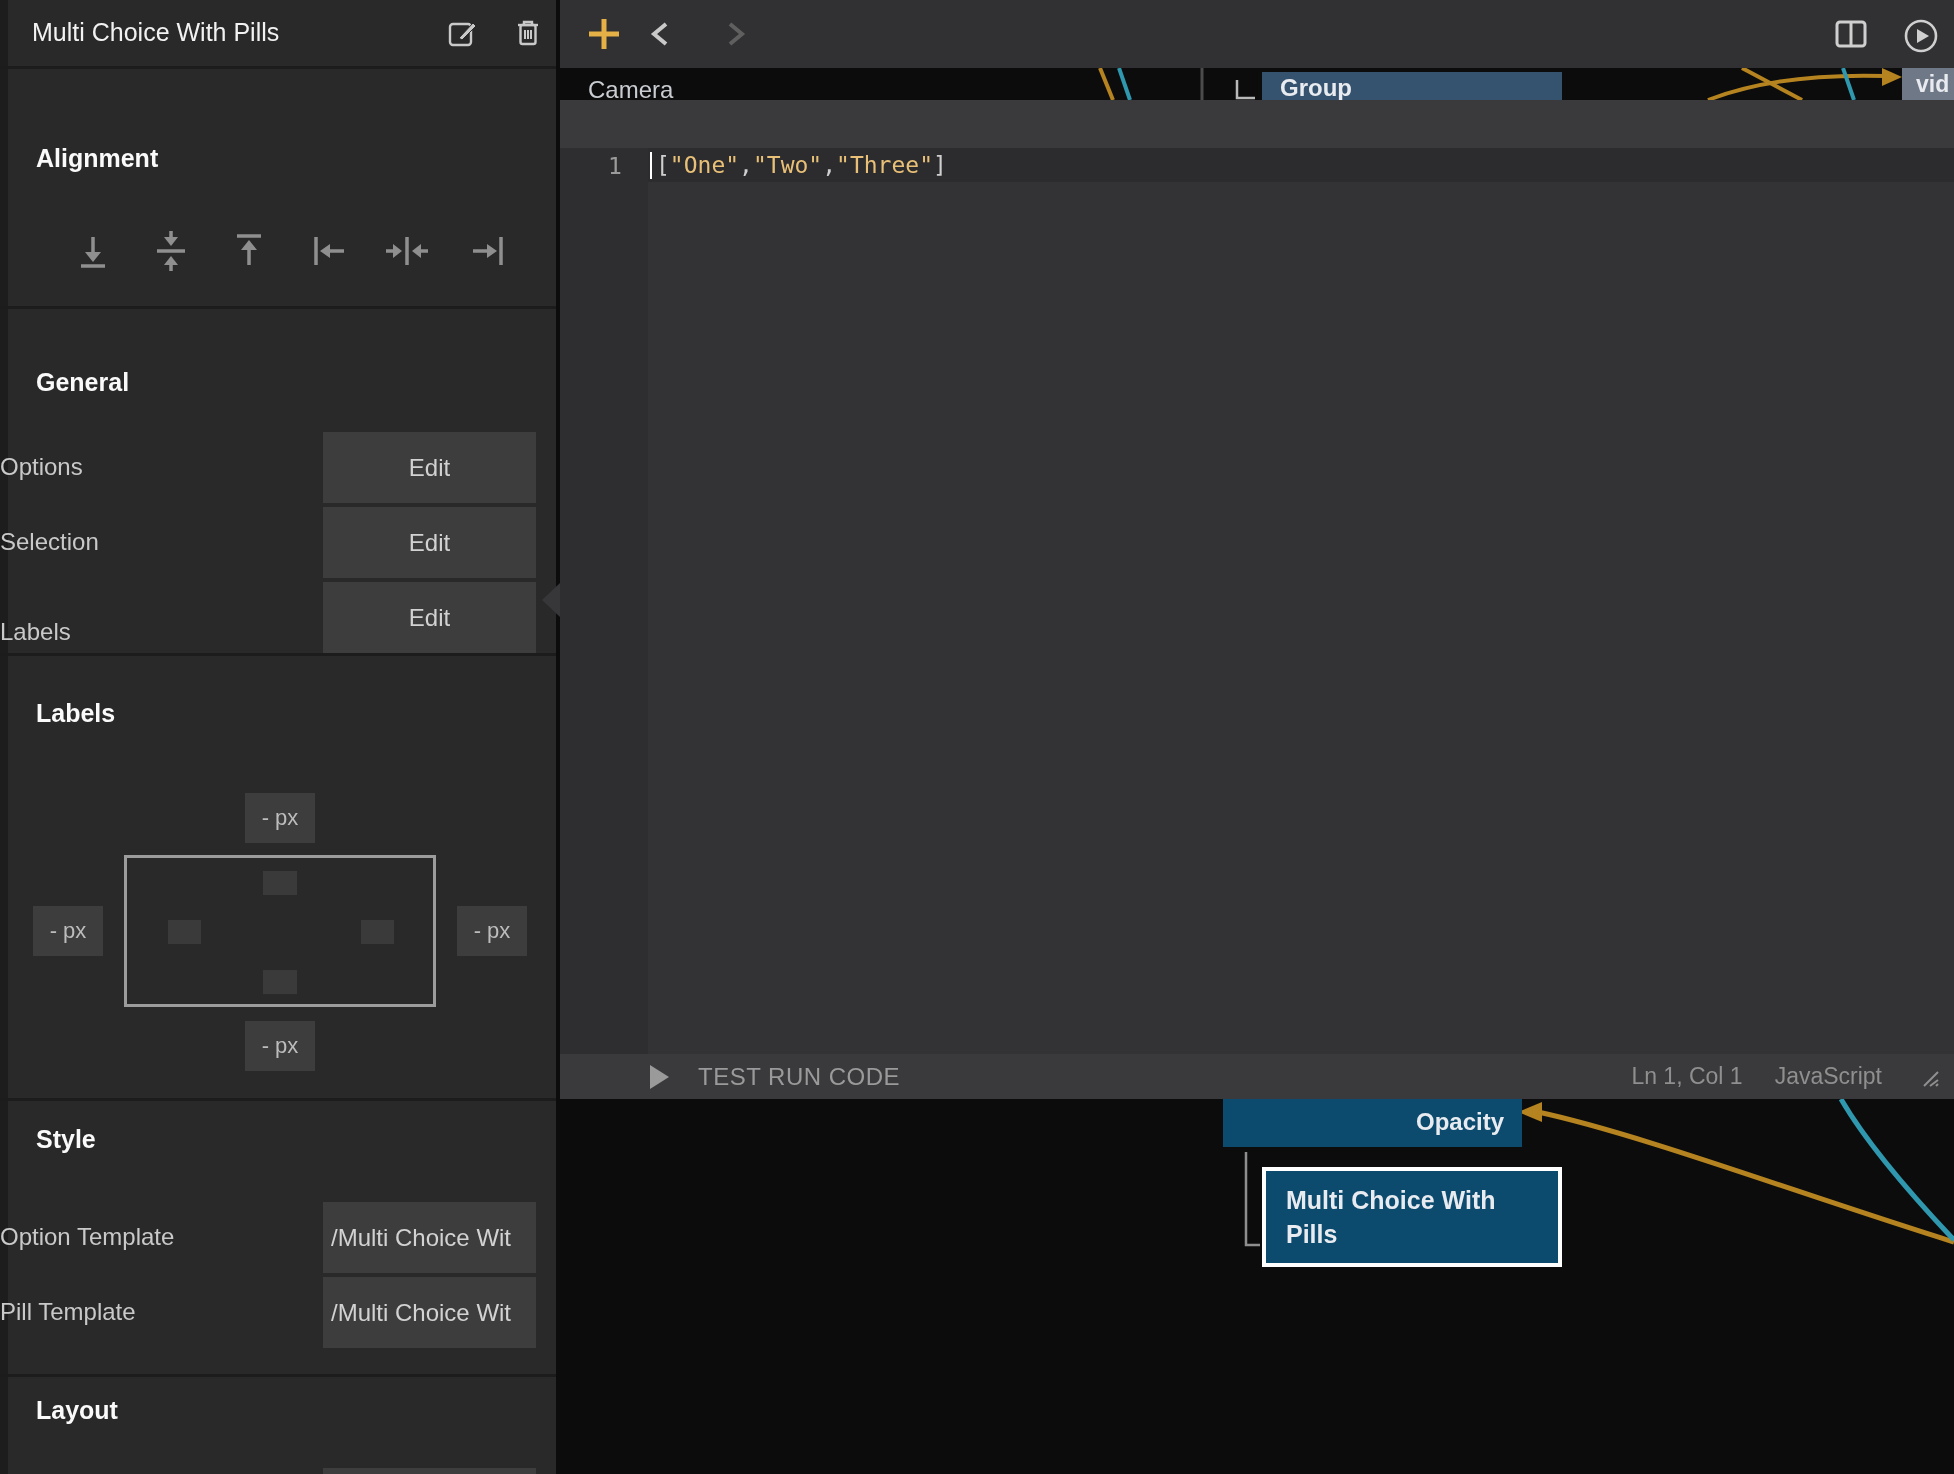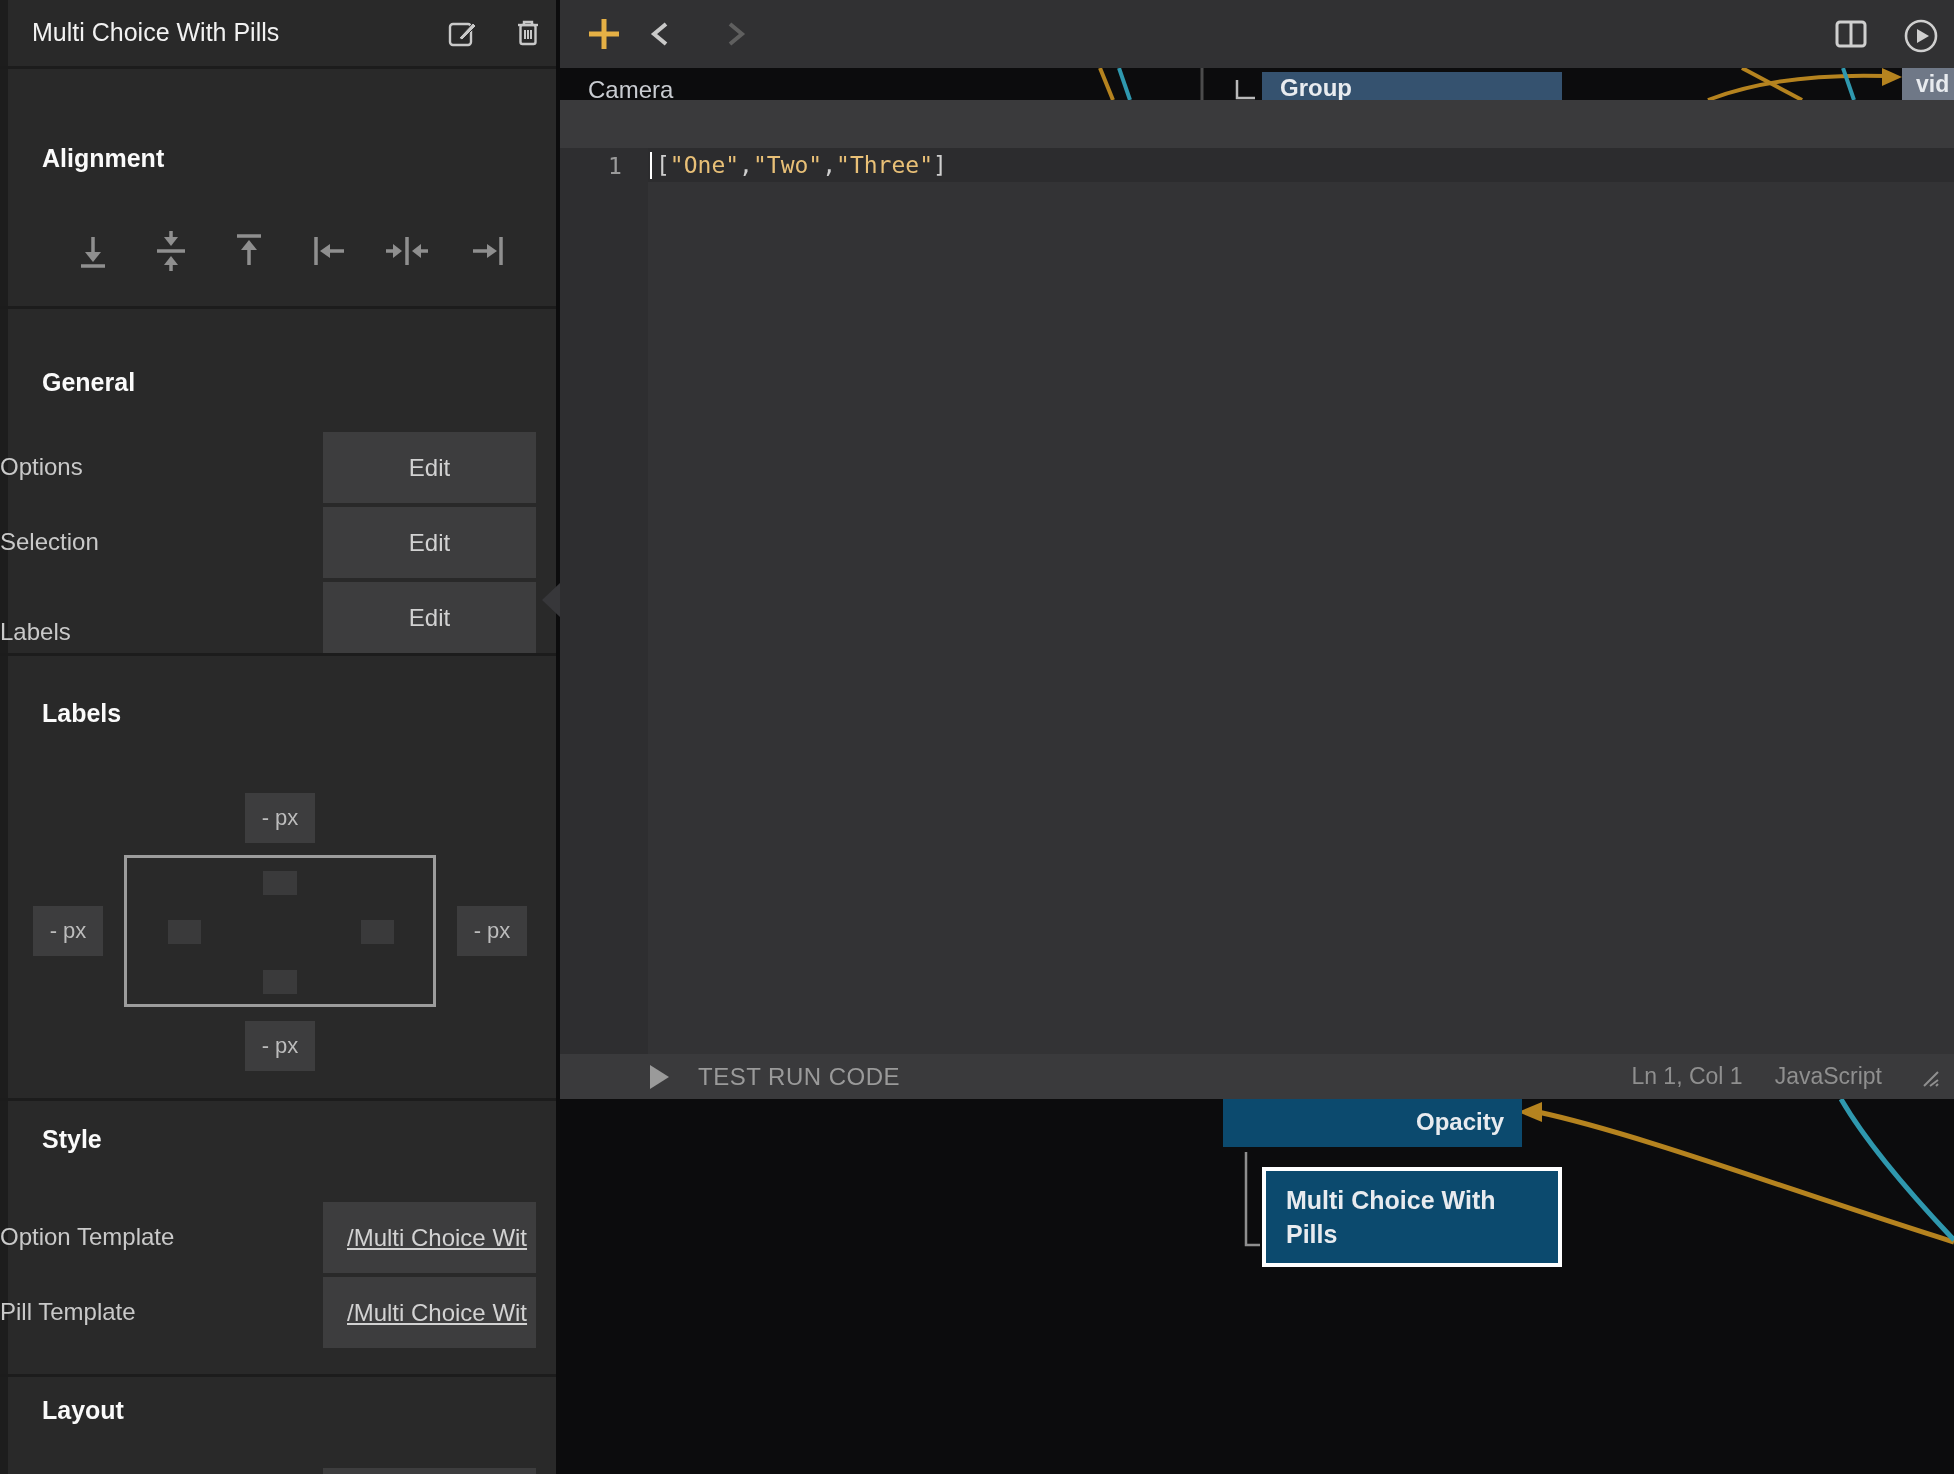--- a/index.html
+++ b/index.html
@@ -8,25 +8,25 @@
   .abs { position:absolute; }
   #app { position:relative; width:1954px; height:1281px; }
 
   
   #sidebar { left:0; top:0; width:556px; height:1474px; background:#292929; }
   #sidebar .edge { left:0; top:0; width:8px; height:1474px; background:#1d1d1d; }
   .divider { left:0; width:556px; height:3px; background:#1c1c1c; }
   #sb-header { left:0; top:0; width:556px; height:66px; }
   #sb-title { left:32px; top:18px; font-size:25px; color:#f2f2f2; }
   .hdr-icon { top:17px; width:32px; height:32px; color:#c9c9c9; }
-  .heading { left:36px; font-size:25px; font-weight:bold; color:#fafafa;margin-left:6px; }
+  .heading { left:36px; font-size:25px; font-weight:bold; color:#fafafa; }
   .row-label { left:0; width:305px; text-align:left; font-size:24px; color:#c9c9c9; }
   .btn { background:#3d3d3e; color:#d2d2d2; font-size:24px; display:flex;
          align-items:center; justify-content:center; }
-  .btn.left-text { justify-content:flex-start; padding-left:24px; white-space:nowrap; overflow:hidden;text-decoration:underline; }
+  .btn.left-text { justify-content:flex-start; padding-left:8px; white-space:nowrap; overflow:hidden; }
   .pxbtn { background:#3d3d3e; color:#bcbcbc; font-size:22px; display:flex;
            align-items:center; justify-content:center; }
   #margin-box { left:124px; top:855px; width:312px; height:152px; border:3px solid #9c9c9c; }
   .handle { background:#3a3a3b; }
   .align-icon { top:229px; width:44px; height:44px; }
 
   
   #topbar { left:560px; top:0; width:1394px; height:68px; background:#313133; }
   
   #canvas-top { left:560px; top:68px; width:1394px; height:32px; background:#0c0c0d; overflow:hidden; }

